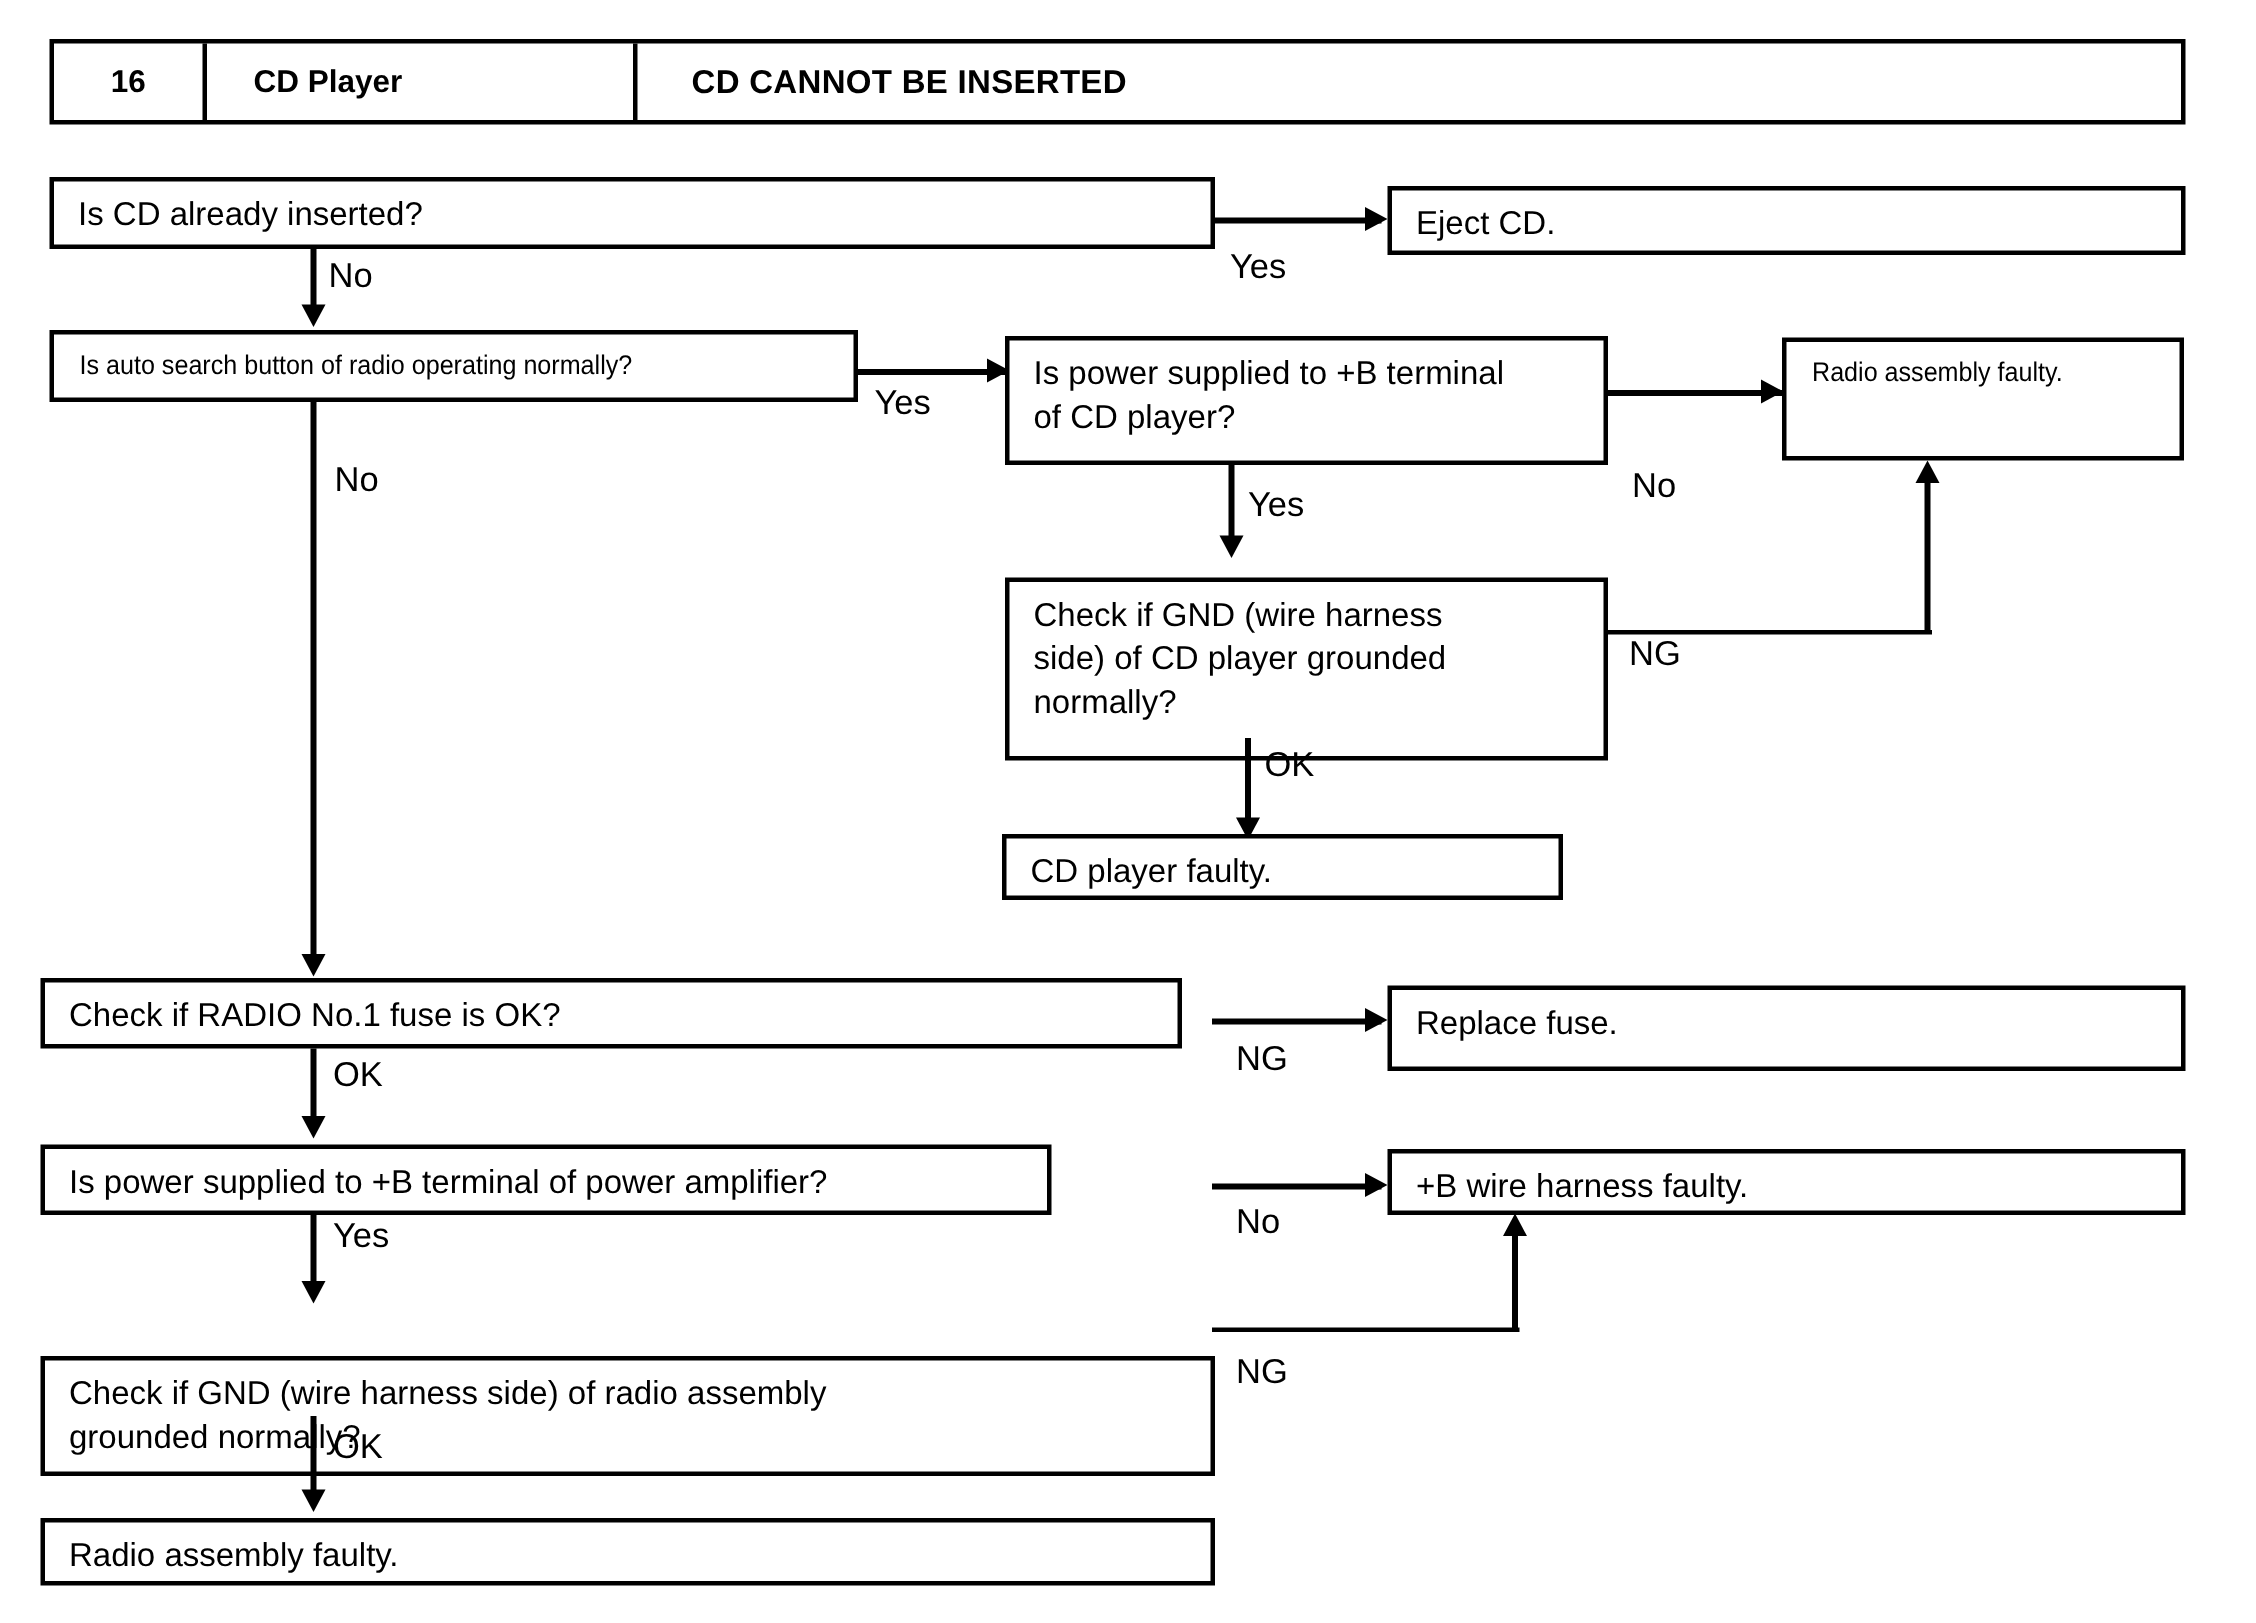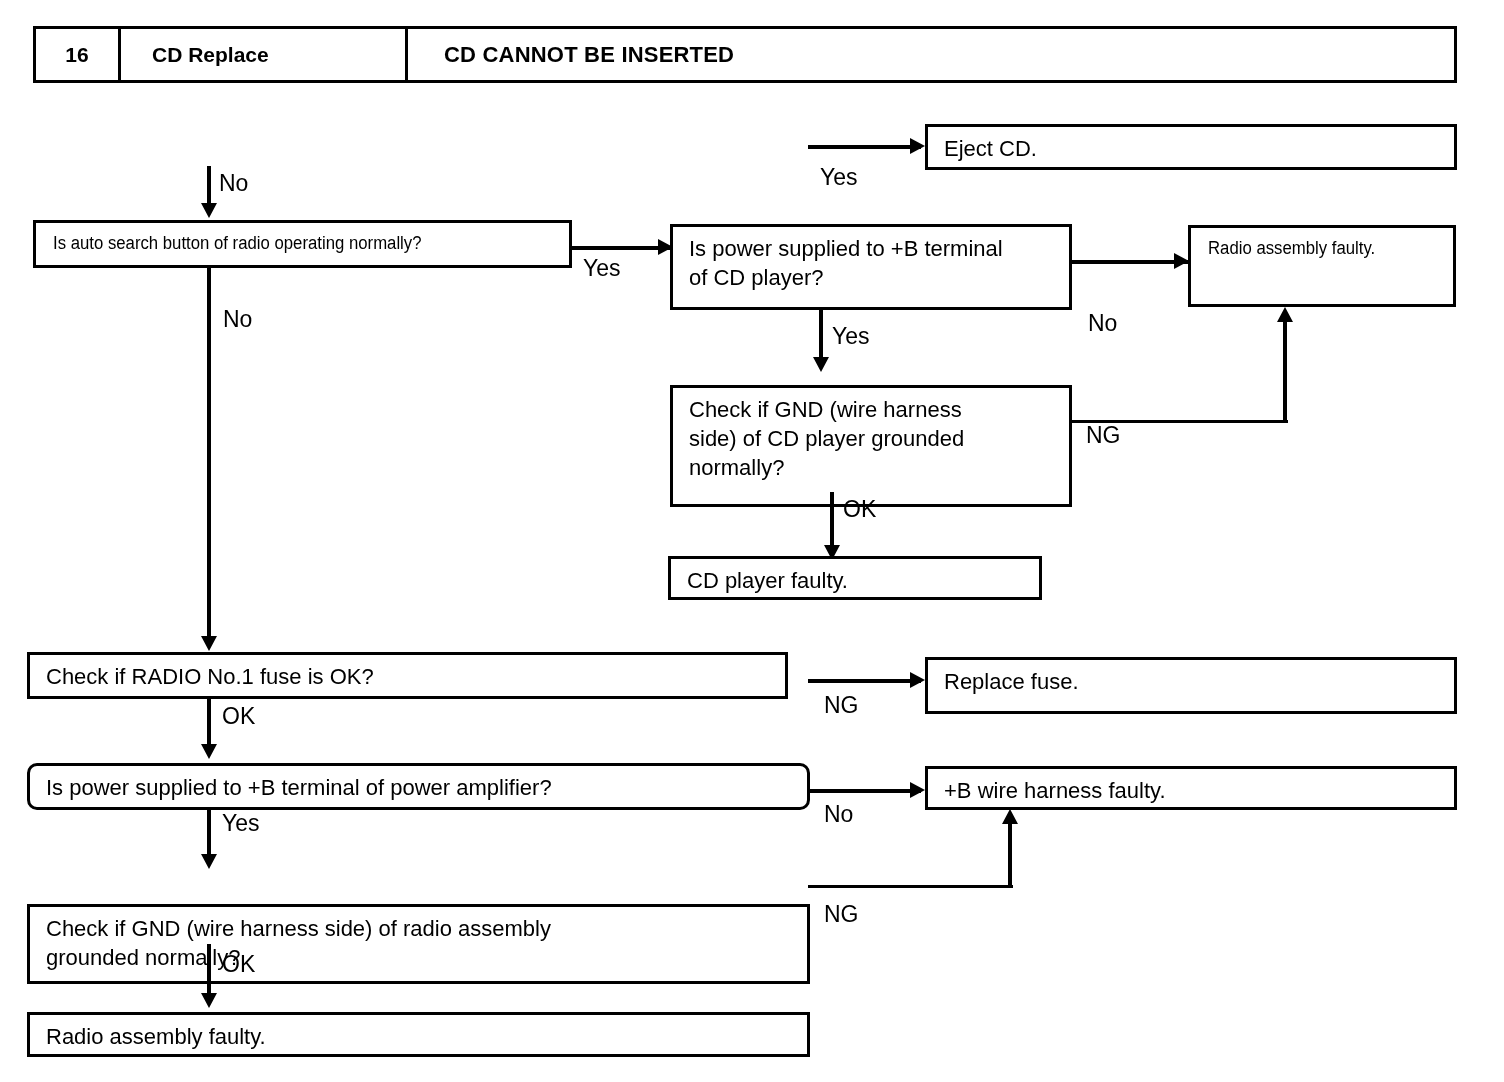--- a/index.html
+++ b/index.html
@@ -28,21 +28,21 @@
     box-sizing: border-box;
     display: flex;
     align-items: stretch;
   }
   .hdr-cell {
     display: flex;
     align-items: center;
     box-sizing: border-box;
   }
   .hdr-num {
-    width: 85px;
+    width: 102px;
     justify-content: center;
     border-right: 3px solid #000;
     font-weight: bold;
     font-size: 21px;
   }
   .hdr-sys {
     width: 287px;
     border-right: 3px solid #000;
     padding-left: 31px;
     font-weight: bold;
@@ -118,24 +118,27 @@
     white-space: nowrap;
   }
 </style>
 </head>
 <body>
 
 <div id="page">
 
   <div class="hdr-outer">
     <div class="hdr-cell hdr-num">16</div>
-    <div class="hdr-cell hdr-sys">CD Replace</div>
+    <div class="hdr-cell hdr-sys">CD Player</div>
     <div class="hdr-cell hdr-sym">CD CANNOT BE INSERTED</div>
   </div>
 
+  <div class="box" style="left:33px; top:118px; width:777px; height:48px;">
+    <div class="txt">Is CD already inserted?</div>
+  </div>
 
   <div class="ln h" style="left:808px; top:145px; width:113px;"></div>
   <div class="arr right" style="left:910px; top:138px;"></div>
   <div class="lbl" style="left:820px; top:166px;">Yes</div>
 
   <div class="box" style="left:925px; top:124px; width:532px; height:46px;">
     <div class="txt">Eject CD.</div>
   </div>
 
   <div class="ln v" style="left:207px; top:166px; height:47px;"></div>
@@ -199,21 +202,21 @@
   <div class="lbl" style="left:824px; top:694px;">NG</div>
 
   <div class="box" style="left:925px; top:657px; width:532px; height:57px;">
     <div class="txt">Replace fuse.</div>
   </div>
 
   <div class="ln v" style="left:207px; top:699px; height:54px;"></div>
   <div class="arr down" style="left:201px; top:744px;"></div>
   <div class="lbl" style="left:222px; top:705px;">OK</div>
 
-  <div class="box" style="left:27px; top:763px; width:783px; height:47px;border-radius:10px;">
+  <div class="box" style="left:27px; top:763px; width:674px; height:47px;">
     <div class="txt">Is power supplied to +B terminal of power amplifier?</div>
   </div>
 
   <div class="ln h" style="left:808px; top:789px; width:113px;"></div>
   <div class="arr right" style="left:910px; top:782px;"></div>
   <div class="lbl" style="left:824px; top:803px;">No</div>
 
   <div class="box" style="left:925px; top:766px; width:532px; height:44px;">
     <div class="txt">+B wire harness faulty.</div>
   </div>

